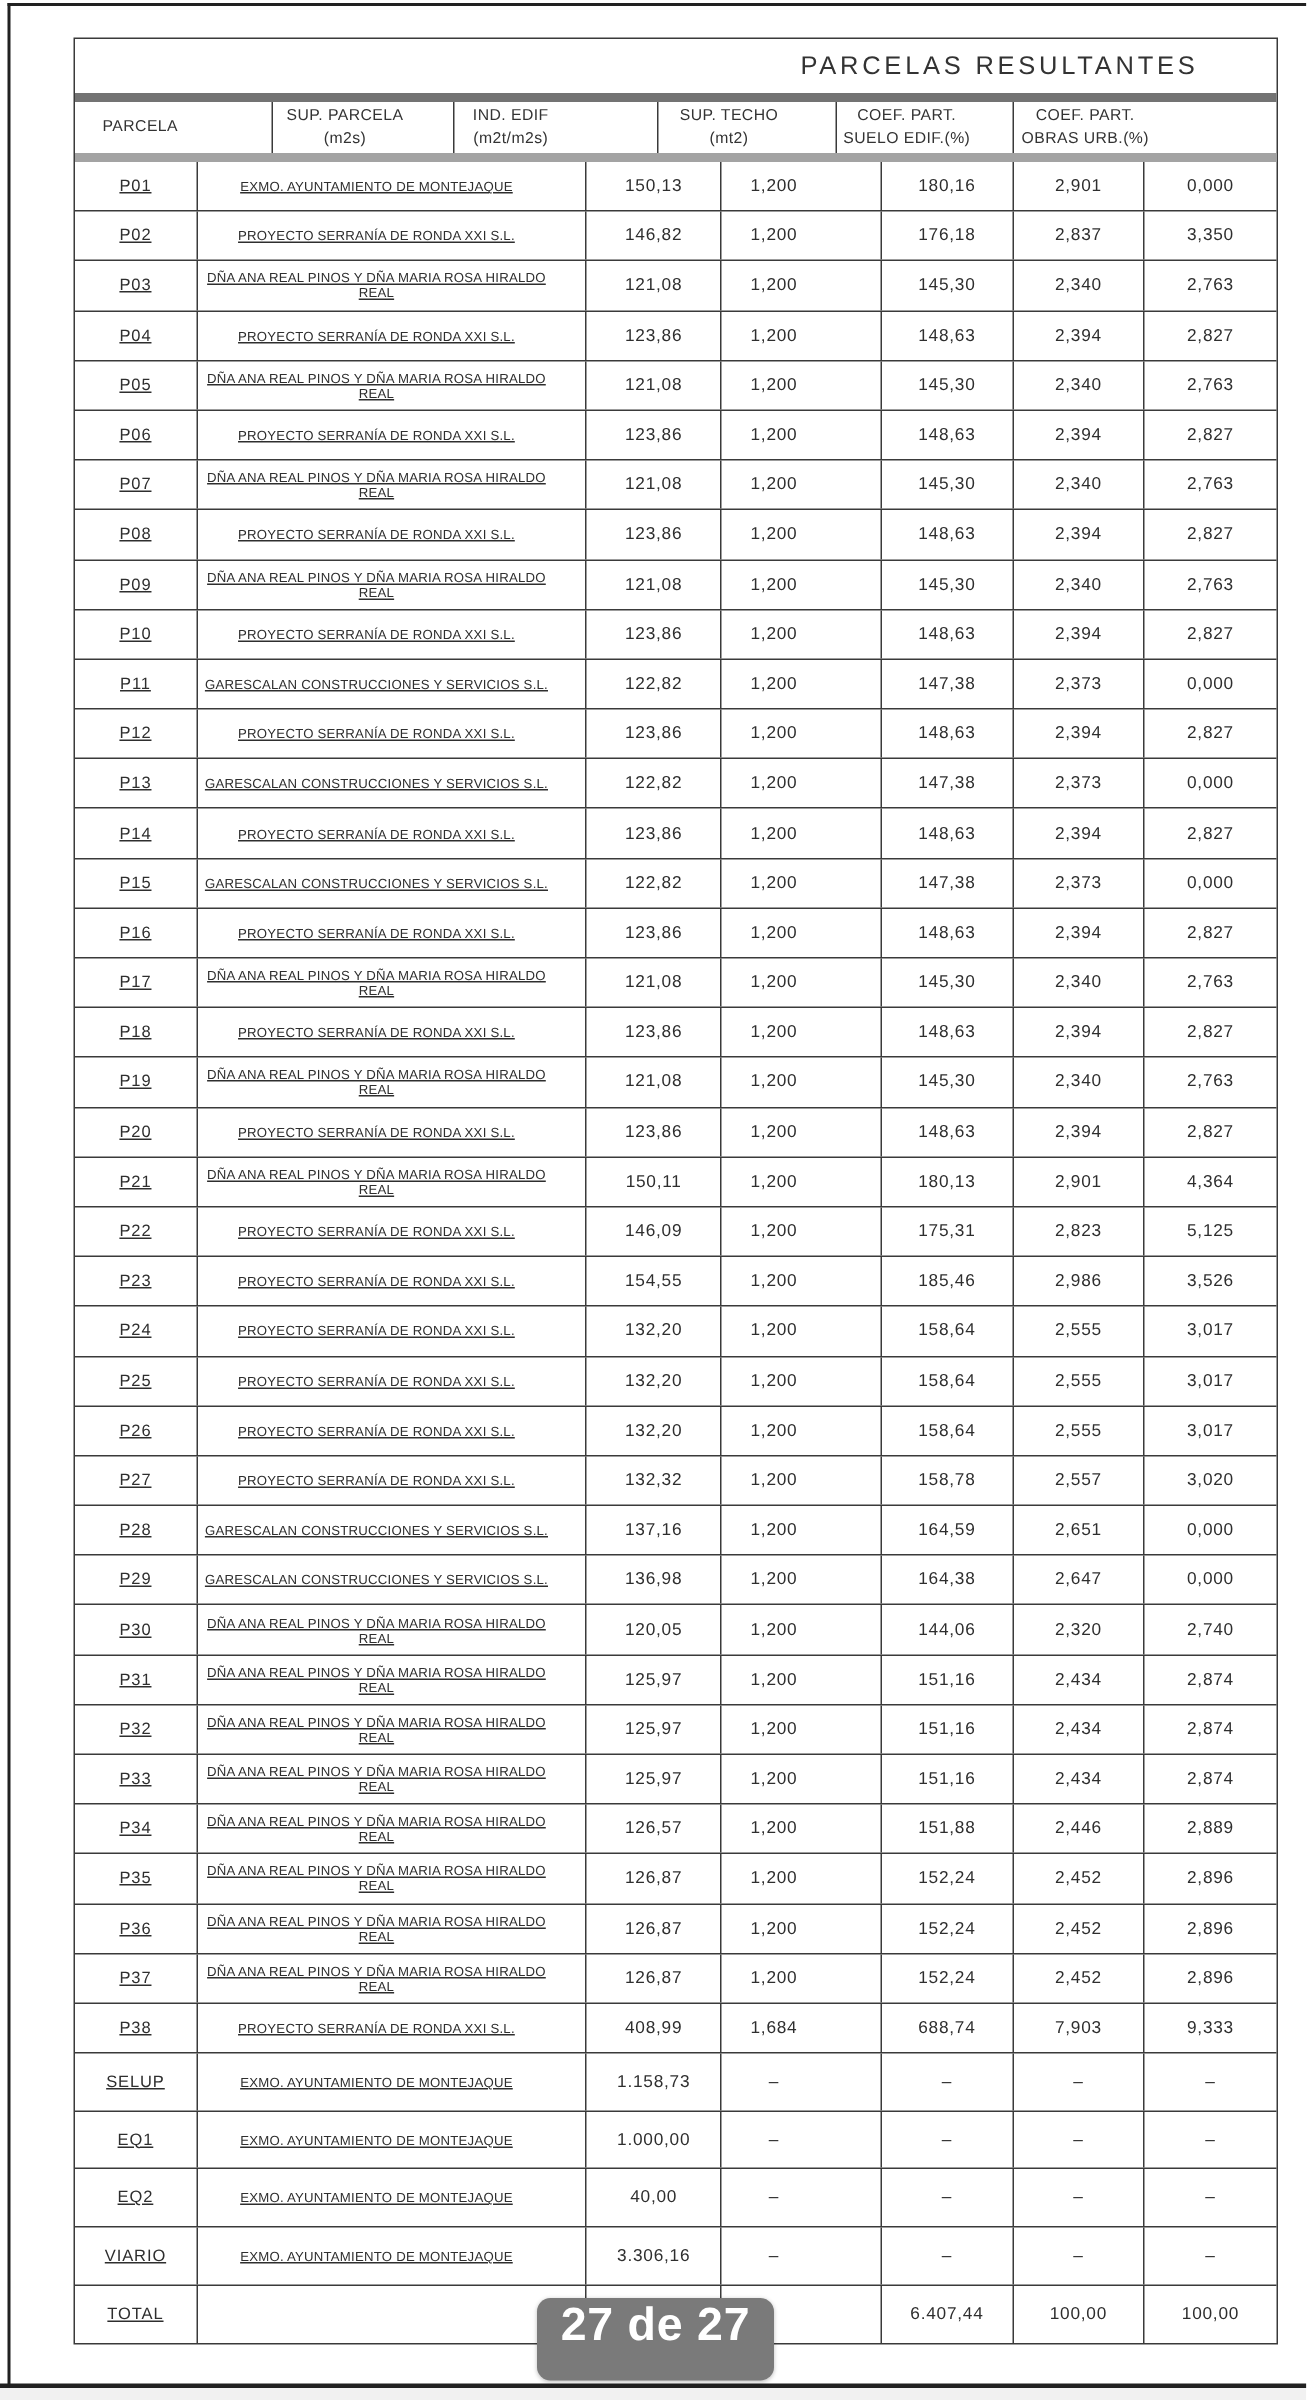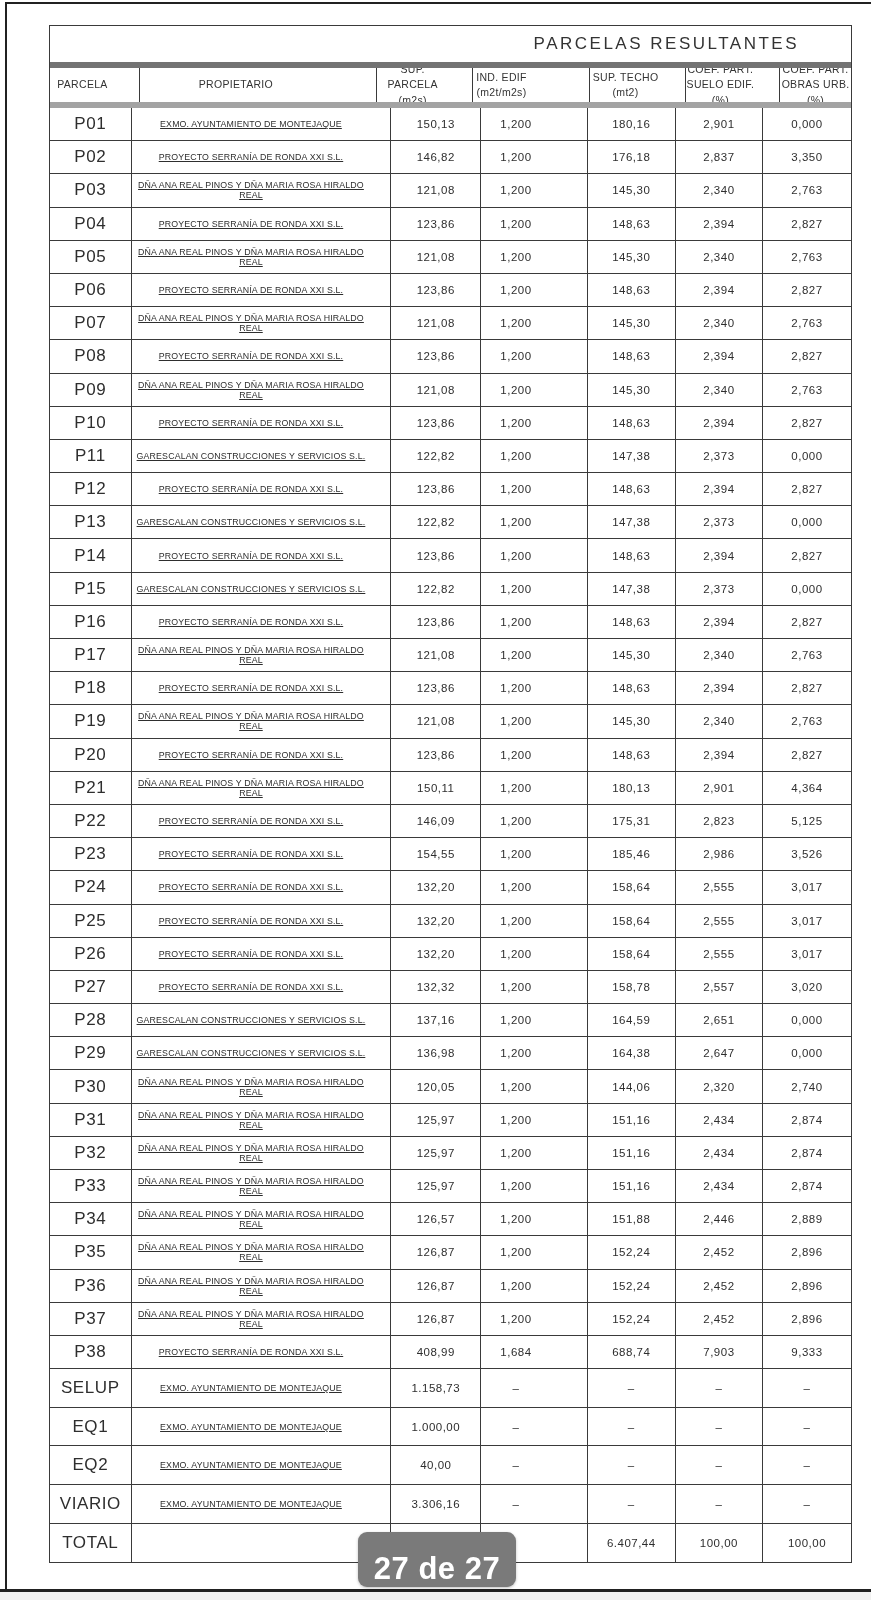--- a/index.html
+++ b/index.html
@@ -29,48 +29,47 @@
           border-left: 1px solid #3a3a3a; overflow: hidden; text-align: center; }
   .cell.c0 { border-left: none; width: 87px; }
   .cell.c1 { width: 258px; }
   .cell.c2 { width: 97px; margin-left: 20px; }
   .cell.c3 { width: 76px; }
   .cell.c4 { width: 95px; margin-left: 36px; }
   .cell.c5 { width: 94px; }
   .cell.c6 { width: 96px; }
 
   .cell.h { font-size: 10.5px; letter-spacing: 0.3px; white-space: pre-line; line-height: 1.45; color: #333; }
-  .cell.pid { font-size: 17px; letter-spacing: 0.6px; }
+  .cell.pid { font-size: 11px; letter-spacing: 0.6px; text-decoration: underline; }
   .cell.owner { font-size: 8.8px; letter-spacing: 0.15px; padding: 0 4px; text-decoration: underline; }
   .cell.num { font-size: 11.5px; letter-spacing: 0.5px; }
 
   
   .page-badge { position: absolute; left: 358px; top: 1532px; width: 158px; height: 55px;
                 background: #7a7a7a; border-radius: 9px; z-index: 10;
-                display: flex; align-items: flex-end; justify-content: center;
+                display: flex; align-items: flex-start; justify-content: center;
                 color: #ffffff; font-size: 31px; font-weight: bold; letter-spacing: 0.5px;
                 box-shadow: 0 1px 3px rgba(0,0,0,0.25); }
 </style>
 </head>
 <body>
 
 <div class="page">
 
   <div class="frame-top"></div>
   <div class="frame-left"></div>
   <div class="frame-bottom"></div>
   <div class="below-strip"></div>
 
   <div class="tbl">
     <div class="title-row">
       <span>PARCELAS RESULTANTES</span>
     </div>
     <div class="header-row" id="header-row">
         <div class="cell h c0">PARCELA</div>
-        <div class="cell h c1">PROPIETARIO</div>
         <div class="cell h c2">SUP. PARCELA
 (m2s)</div>
         <div class="cell h c3">IND. EDIF
 (m2t/m2s)</div>
         <div class="cell h c4">SUP. TECHO
 (mt2)</div>
         <div class="cell h c5">COEF. PART.
 SUELO EDIF.(%)</div>
         <div class="cell h c6">COEF. PART.
 OBRAS URB.(%)</div>

